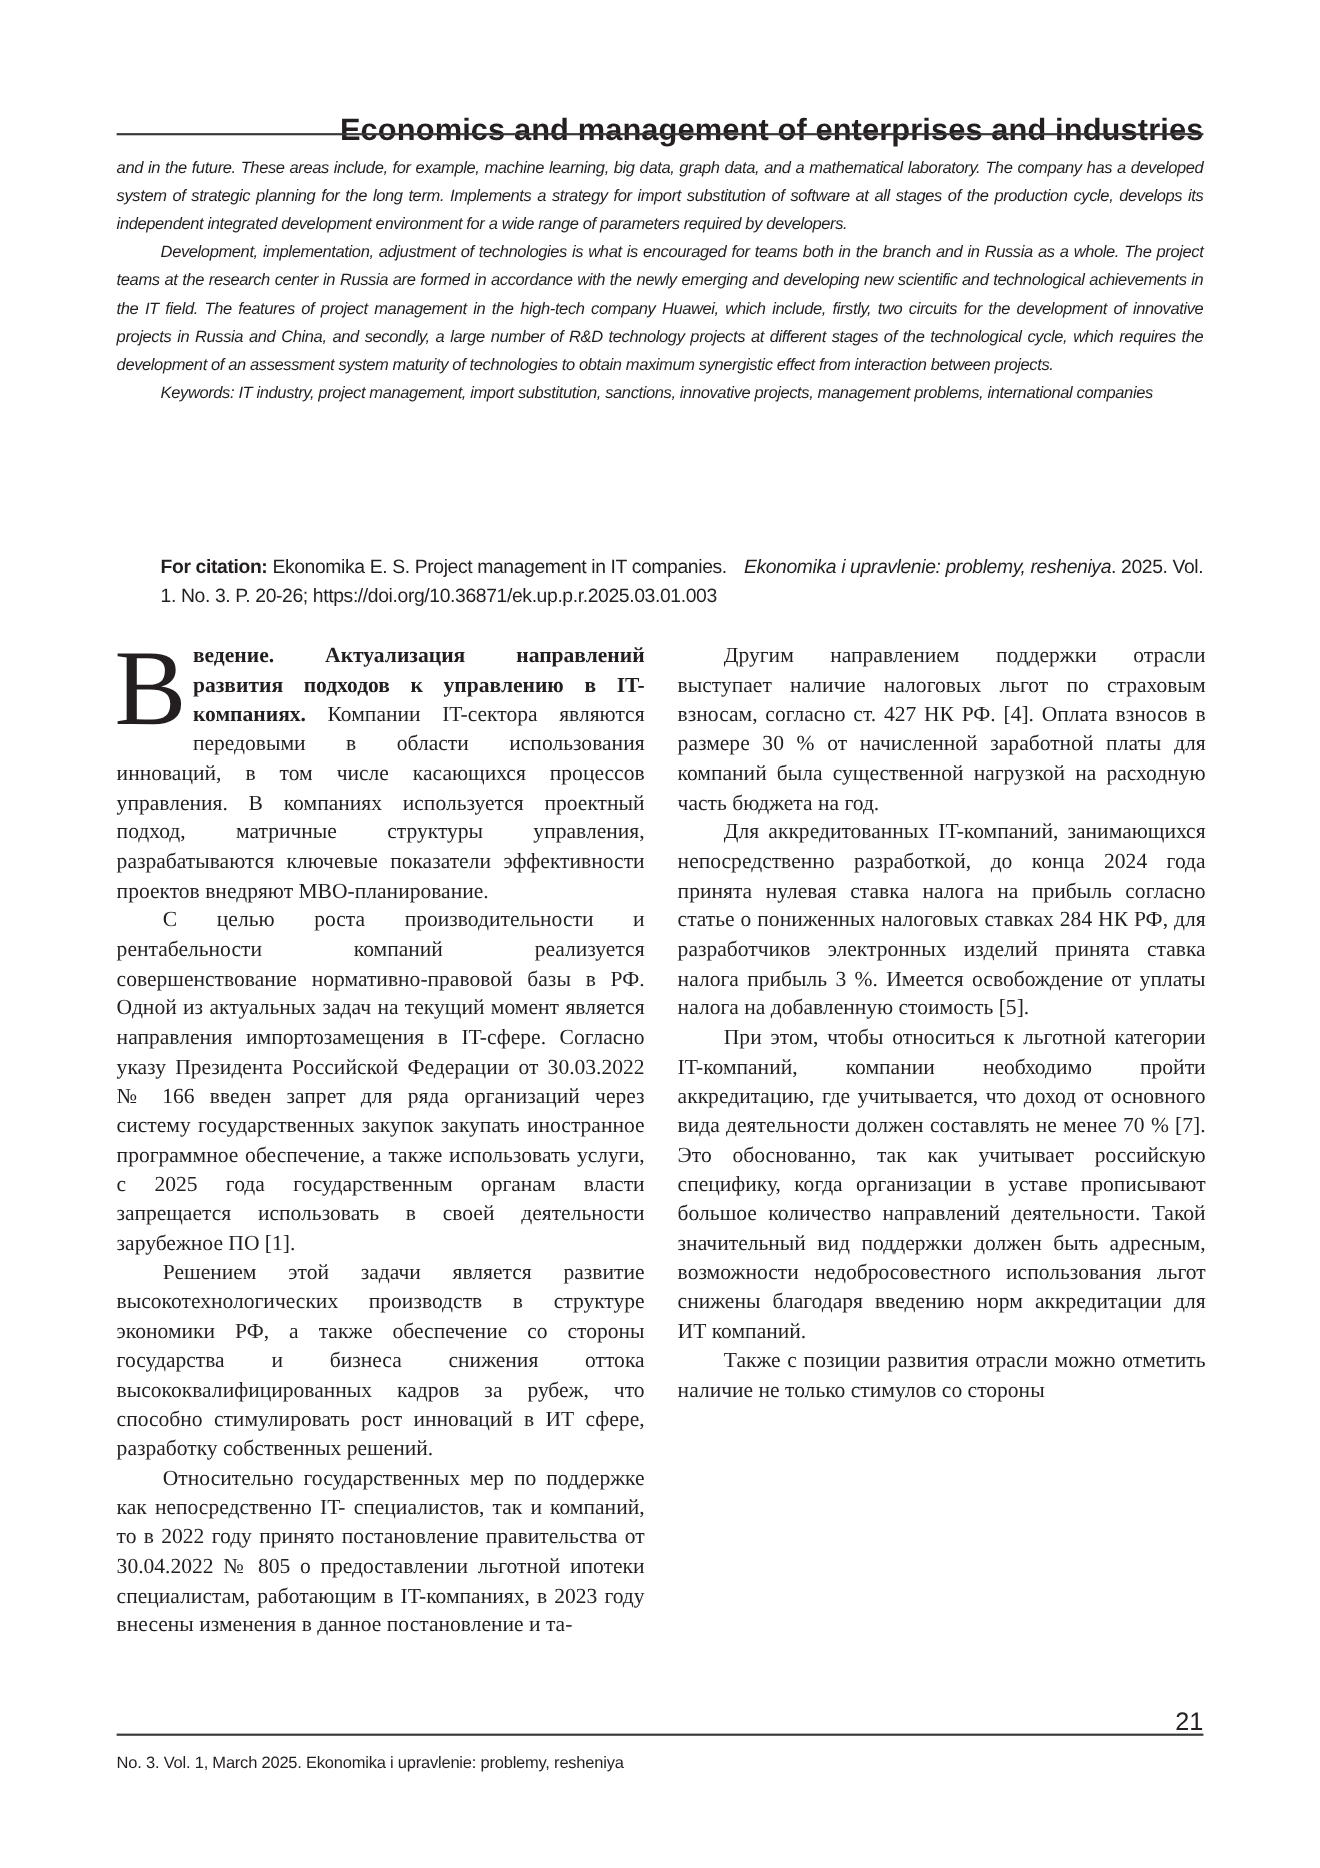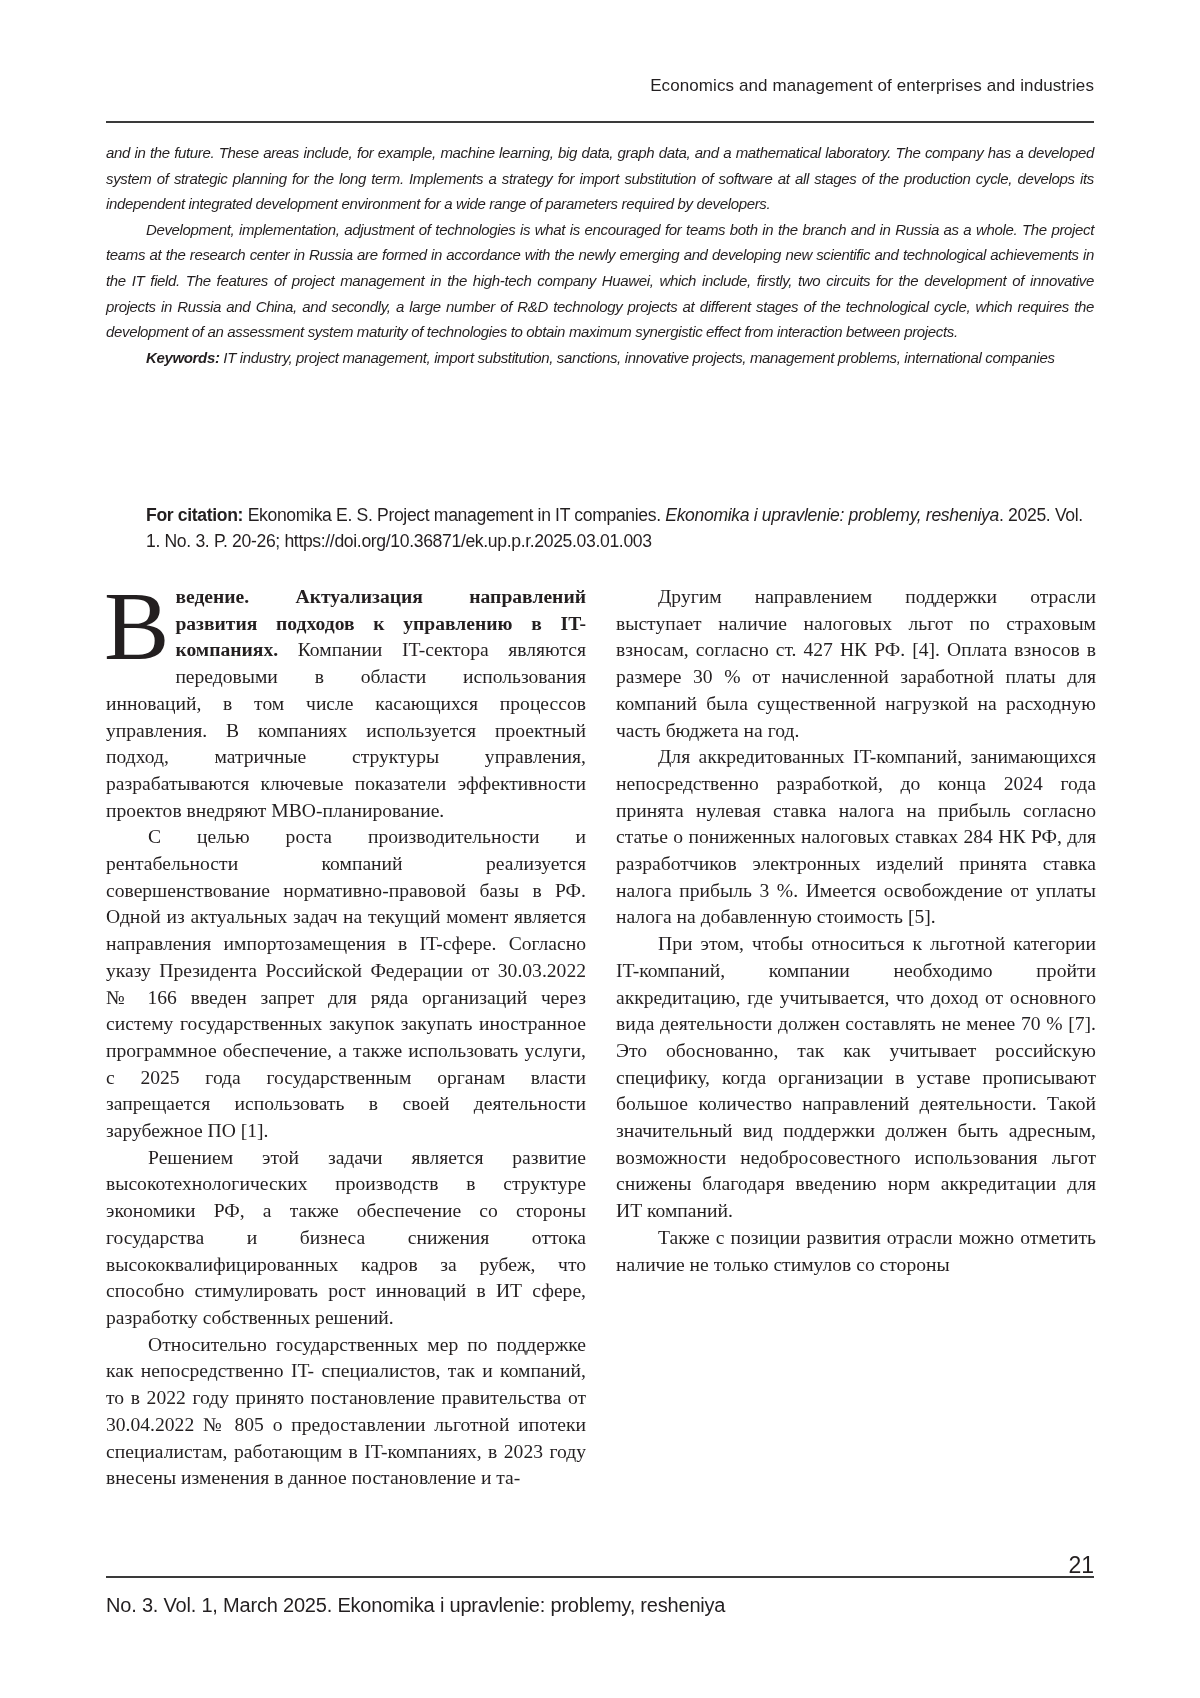--- a/index.html
+++ b/index.html
@@ -1,55 +1,55 @@
 <!DOCTYPE html>
 <html><head>
 <meta charset="utf-8">
 <style>
   html, body { margin: 0; padding: 0; background: #ffffff; }
   body { width: 1200px; height: 1698px; position: relative; overflow: hidden; color: #231f20; }
   .page { position: absolute; left: 0; top: 0; width: 1200px; height: 1698px; }
   .header-title {
-    position: absolute; right: 106px; top: 76px;
-    font-family: "Liberation Sans", sans-serif; font-weight: normal; font-size: 17px; letter-spacing: 0.1px;
+    position: absolute; right: 106px; top: 102px;
+    font-family: "Liberation Sans", sans-serif; font-weight: bold; font-size: 28px; letter-spacing: 0.1px;
   }
   .rule { position: absolute; left: 106px; width: 988px; height: 2px; background: #3a3a3a; }
   .rule.top { top: 121px; }
   .rule.bottom { top: 1576px; }
   .abstract {
     position: absolute; left: 106px; top: 140px; width: 988px;
     font-family: "Liberation Sans", sans-serif; font-style: italic; font-size: 15px; line-height: 25.6px;
     text-align: justify; letter-spacing: -0.35px;
   }
   .abstract p { margin: 0; }
   .abstract p.indent { text-indent: 40px; }
-  .kw-label { font-weight: bold; margin-top: 12px; }
+  .kw-label { font-weight: normal; margin-top: 12px; }
   .citation {
     position: absolute; left: 146px; top: 503px; width: 948px;
     font-family: "Liberation Sans", sans-serif; font-size: 17.6px; line-height: 25.6px; letter-spacing: -0.35px;
   }
   .citation .cite-label { font-weight: bold; }
-  .citation .journal { font-style: italic; }
+  .citation .journal { font-style: italic; margin-left: 11px; }
   .col {
     position: absolute; top: 584px; width: 480px;
     font-family: "Liberation Serif", serif; font-size: 19.6px; line-height: 26.7px;
     text-align: justify;
   }
   .col.left { left: 106px; }
   .col.right { left: 616px; }
   .col p { margin: 0; text-indent: 42px; }
   .col p.noindent { text-indent: 0; }
   .dropcap {
     float: left; font-family: "Liberation Serif", serif; font-size: 98px; line-height: 72px;
     margin: 6px 6px 0 -2px; height: 76px;
   }
   .intro-bold { font-weight: bold; }
   .footer-text {
     position: absolute; left: 106px; top: 1594px;
-    font-family: "Liberation Sans", sans-serif; font-size: 20px; letter-spacing: -0.2px;
+    font-family: "Liberation Sans", sans-serif; font-size: 15px; letter-spacing: -0.2px;
   }
   .page-number {
     position: absolute; right: 106px; top: 1552px;
     font-family: "Liberation Sans", sans-serif; font-size: 23px;
   }
 </style>
 </head>
 <body>
 
 <div class="page">

